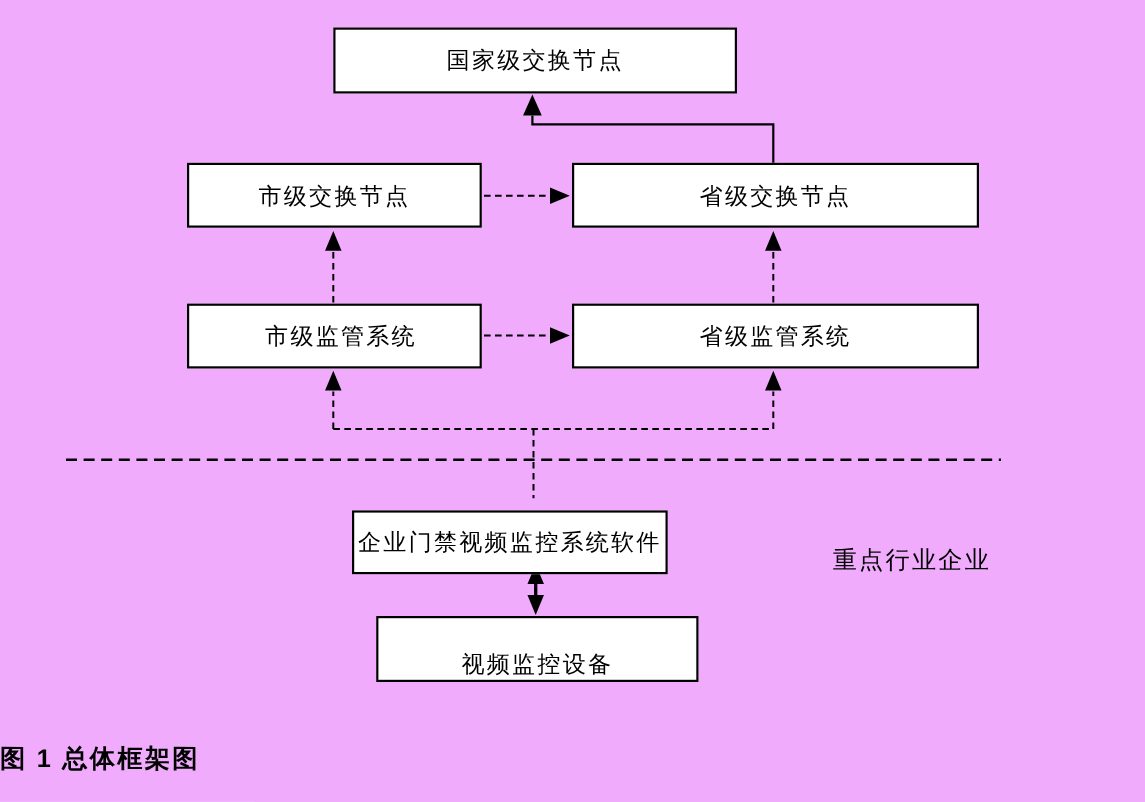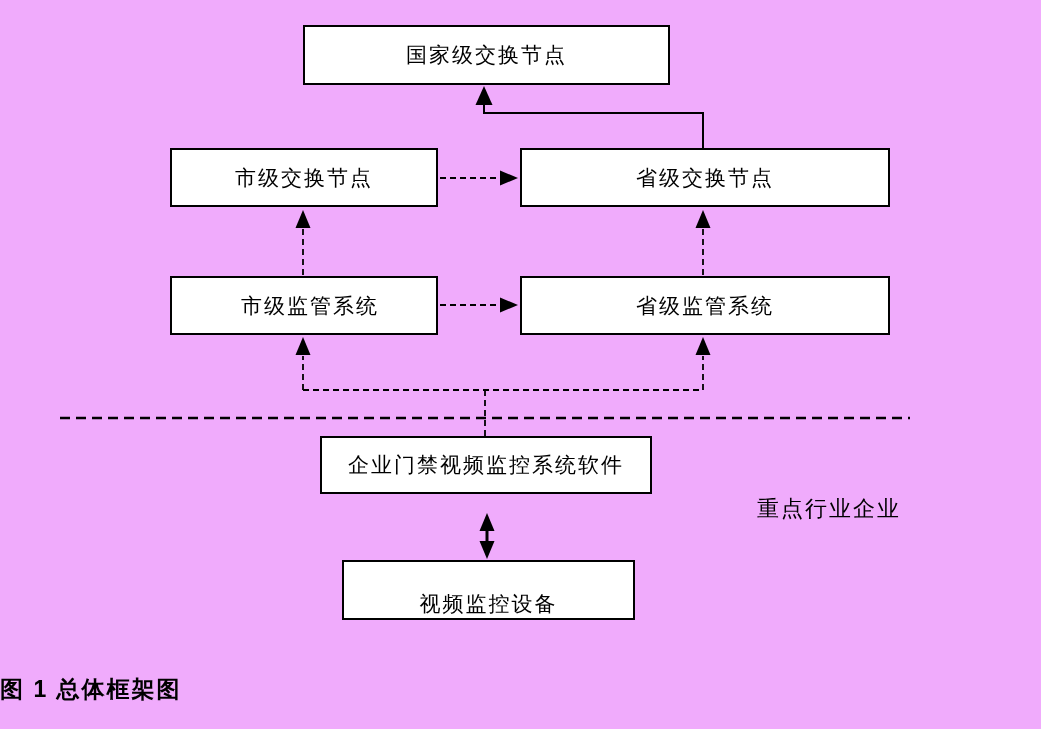--- a/index.html
+++ b/index.html
@@ -33,21 +33,21 @@
     justify-content: center;
     font-size: 21px;
     letter-spacing: 2px;
     white-space: nowrap;
   }
   .node-national   { left: 303px; top: 25px;  width: 367px; height: 60px; }
   .node-city-exch  { left: 170px; top: 148px; width: 268px; height: 59px; }
   .node-prov-exch  { left: 520px; top: 148px; width: 370px; height: 59px; }
   .node-city-sup   { left: 170px; top: 276px; width: 268px; height: 59px; padding-left: 12px; }
   .node-prov-sup   { left: 520px; top: 276px; width: 370px; height: 59px; }
-  .node-enterprise { left: 320px; top: 436px; width: 332px; height: 58px; }
+  .node-enterprise { left: 320px; top: 464px; width: 287px; height: 58px; }
   .node-device     { left: 342px; top: 560px; width: 293px; height: 60px; align-items: flex-end; }
   .zone-label {
     position: absolute;
     font-size: 22px;
     letter-spacing: 2px;
     line-height: 40px;
     white-space: nowrap;
   }
   .zone-gov { left: 748px; top: 53px; }
   .zone-ent { left: 757px; top: 489px; }

